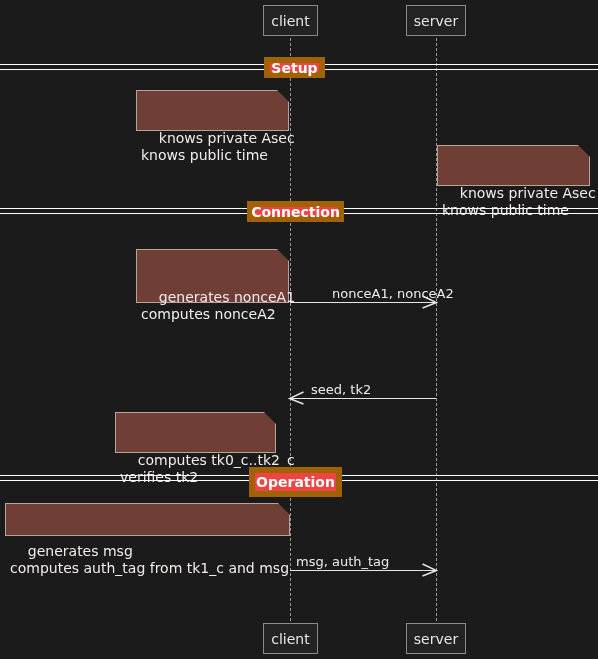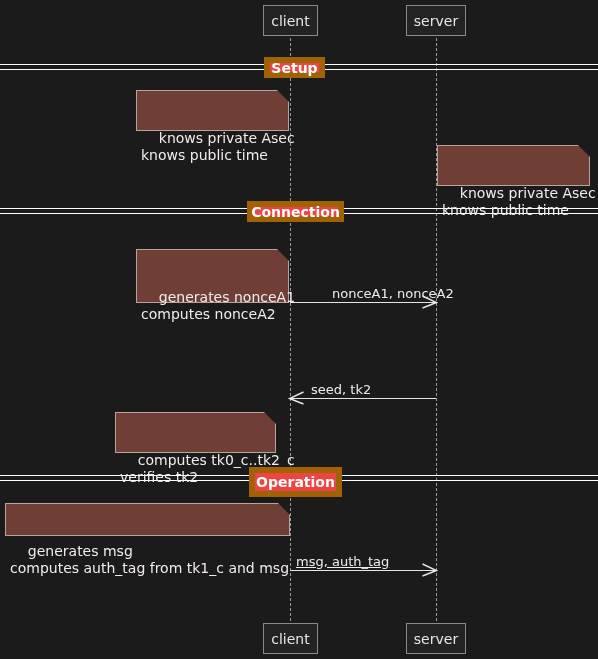--- a/index.html
+++ b/index.html
@@ -184,21 +184,21 @@
   <div class="divider-box" style="left:249px; top:467px; width:93px; height:30px;">
     <span>Operation</span>
   </div>
 
   <div class="note" style="left:5px; top:503px; width:285px; height:33px;">
     <span class="fold-tri"></span>
     <span class="note-text">generates msg
 computes auth_tag from tk1_c and msg</span>
   </div>
 
-  <div class="msg-label" style="left:296px; top:555px;text-decoration:underline;">
+  <div class="msg-label" style="left:296px; top:555px;">
     <span>msg, auth_tag</span>
   </div>
   <div class="msg-line" style="left:290px; top:570px; width:146px;"></div>
   <svg class="arrowhead" style="left:422px; top:563px;" width="16" height="14" viewBox="0 0 16 14">
     <path d="M0.5 1 L14.5 7.5 L0.5 13" fill="none" stroke="#e6e6e6" stroke-width="1.4"></path>
   </svg>
 
 
   <div class="participant" style="left:263px; top:623px; width:55px; height:31px;">
     <span>client</span>

